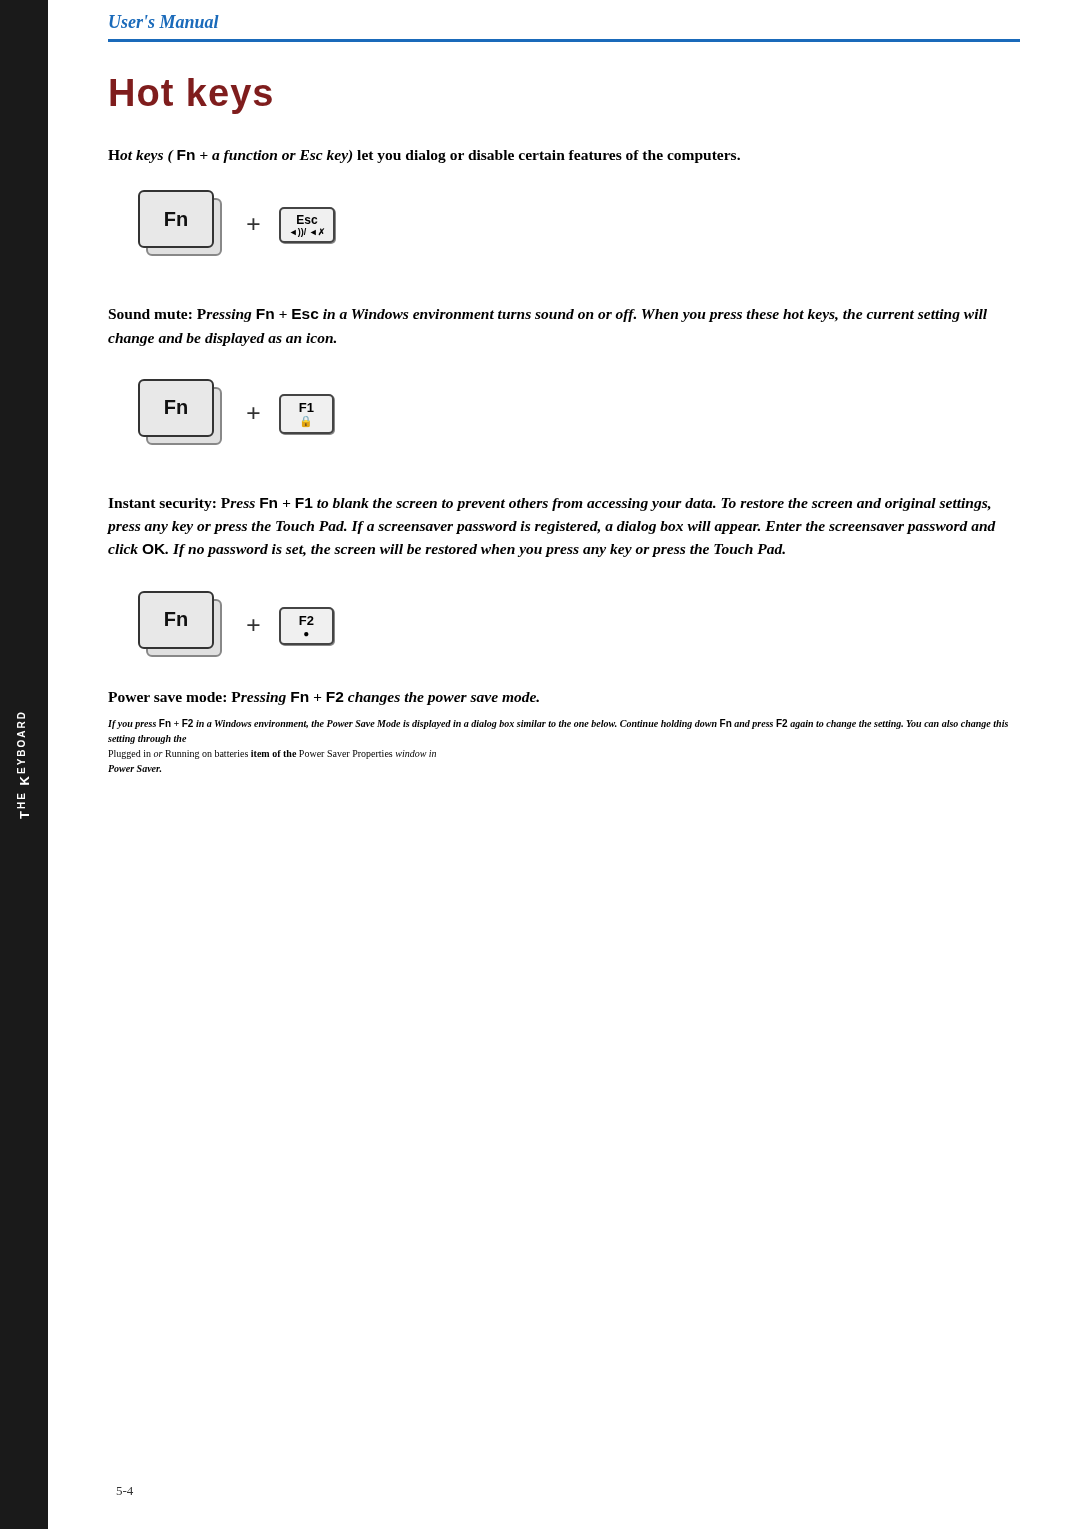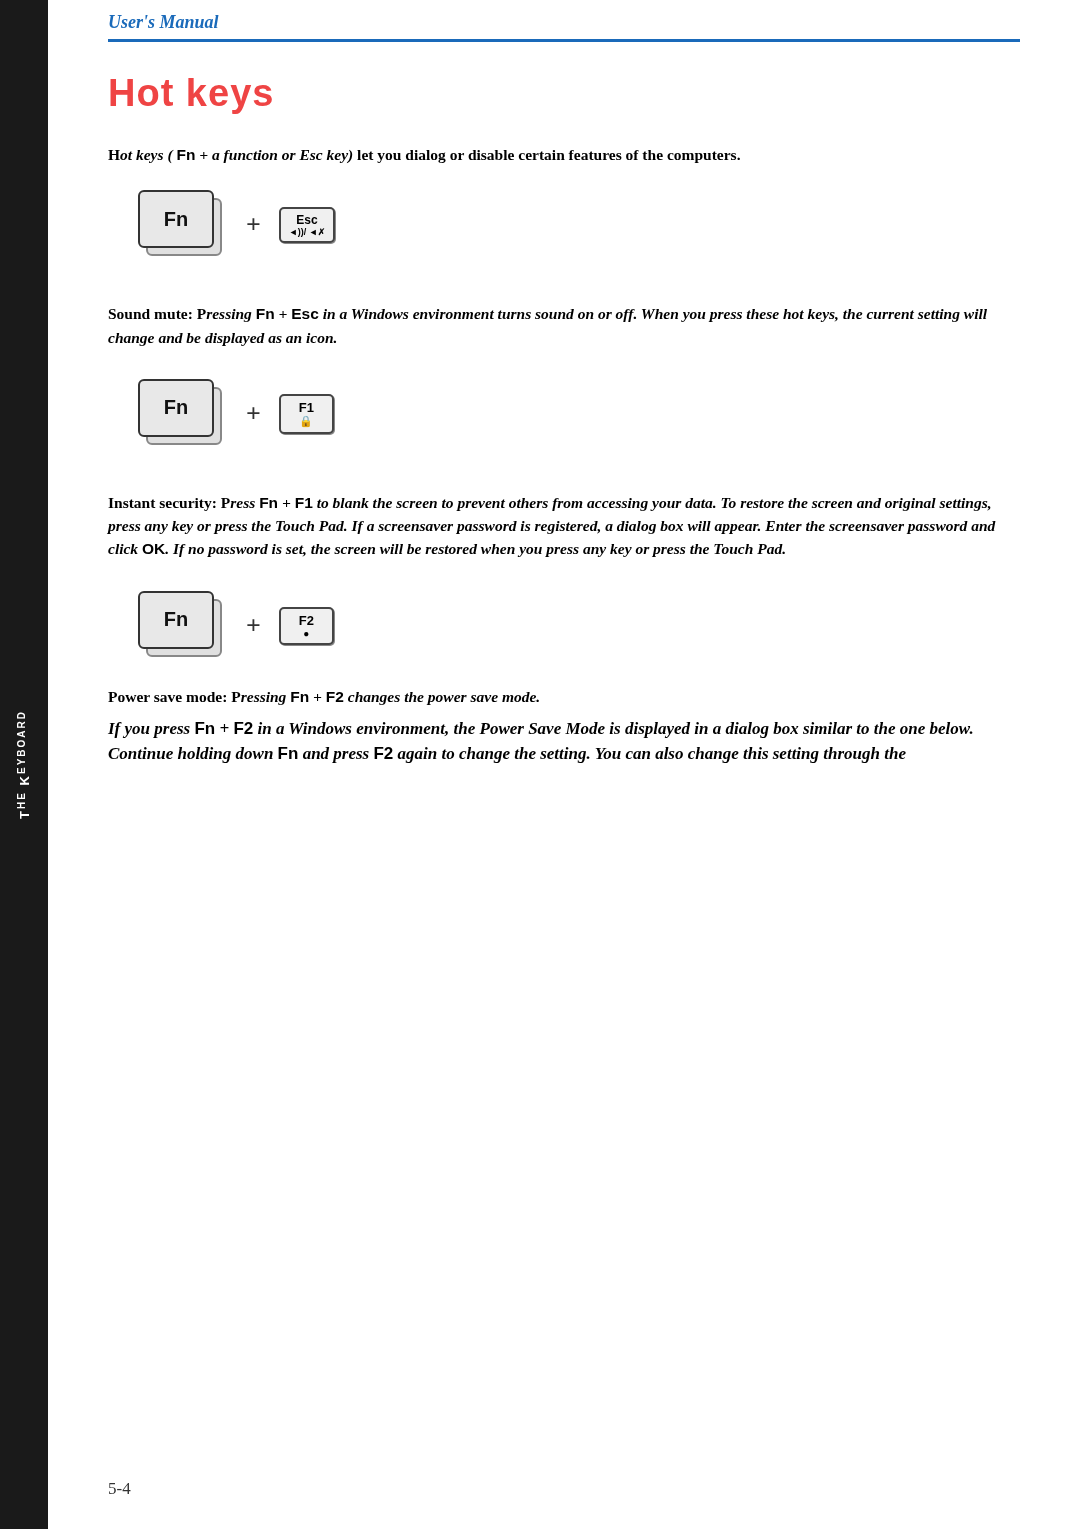--- a/index.html
+++ b/index.html
@@ -64,21 +64,21 @@
 
     .header-title {
       color: #1a6aba;
       font-style: italic;
       font-weight: bold;
       font-size: 18px;
     }
 
     
     .page-title {
-      color: #ef4444;
+      color: #7f1d1d;
       font-size: 38px;
       font-weight: bold;
       font-family: Arial, sans-serif;
       margin-bottom: 28px;
       letter-spacing: 1px;
     }
 
     
     .intro-text {
       font-size: 15.5px;
@@ -182,22 +182,22 @@
     .key-inline {
       font-style: normal;
       font-weight: bold;
       font-family: Arial, sans-serif;
     }
 
     
     .page-number {
       position: absolute;
       bottom: 30px;
-      left: 60px;
-      font-size: 17px;
+      left: 68px;
+      font-size: 13px;
       color: #333;
     }
 
     .fn-key-wrapper {
       position: relative;
       width: 90px;
       height: 70px;
       flex-shrink: 0;
     }
 
@@ -235,21 +235,21 @@
     }
 
     .power-save-heading {
       font-size: 15.5px;
       font-weight: bold;
       line-height: 1.5;
       margin-bottom: 8px;
     }
 
     .power-save-body {
-      font-size: 17px;
+      font-size: 10px;
       font-style: italic;
       font-weight: bold;
       line-height: 1.5;
     }
 
     .power-save-body .normal-text {
       font-style: normal;
       font-weight: normal;
     }
   </style>
@@ -324,18 +324,23 @@
       </div>
     </div>
 
     <div class="section-block">
       <p class="power-save-heading">
         <strong><span style="font-style:normal;text-align:right;">Power save mode: P</span><em>ressing  <span class="key-inline">Fn</span> + <span class="key-inline">F2</span> changes the power save mode.</em></strong>
       </p>
       <p class="power-save-body">
         <em>If you press <span class="key-inline">Fn</span> + <span class="key-inline">F2</span> in a Windows environment, the P</em>ower Save M<em>ode is displayed in a dialog box similar to the one below. Continue holding down <span class="key-inline">Fn</span> and press <span class="key-inline">F2</span> again to change the setting. Y</em>ou can also change this setting through the
       </p>
+      <p class="power-save-body">
+        <span class="normal-text">Plugged in <em>or</em> Running on batteries <strong>item of the</strong> Power Saver Properties  <em>window in</em></span>
+        <br>
+        <em>P</em>ower Saver.
+      </p>
     </div>
 
     <div class="page-number">5-4</div>
 
   </div>
 </div>
 
 </body></html>

